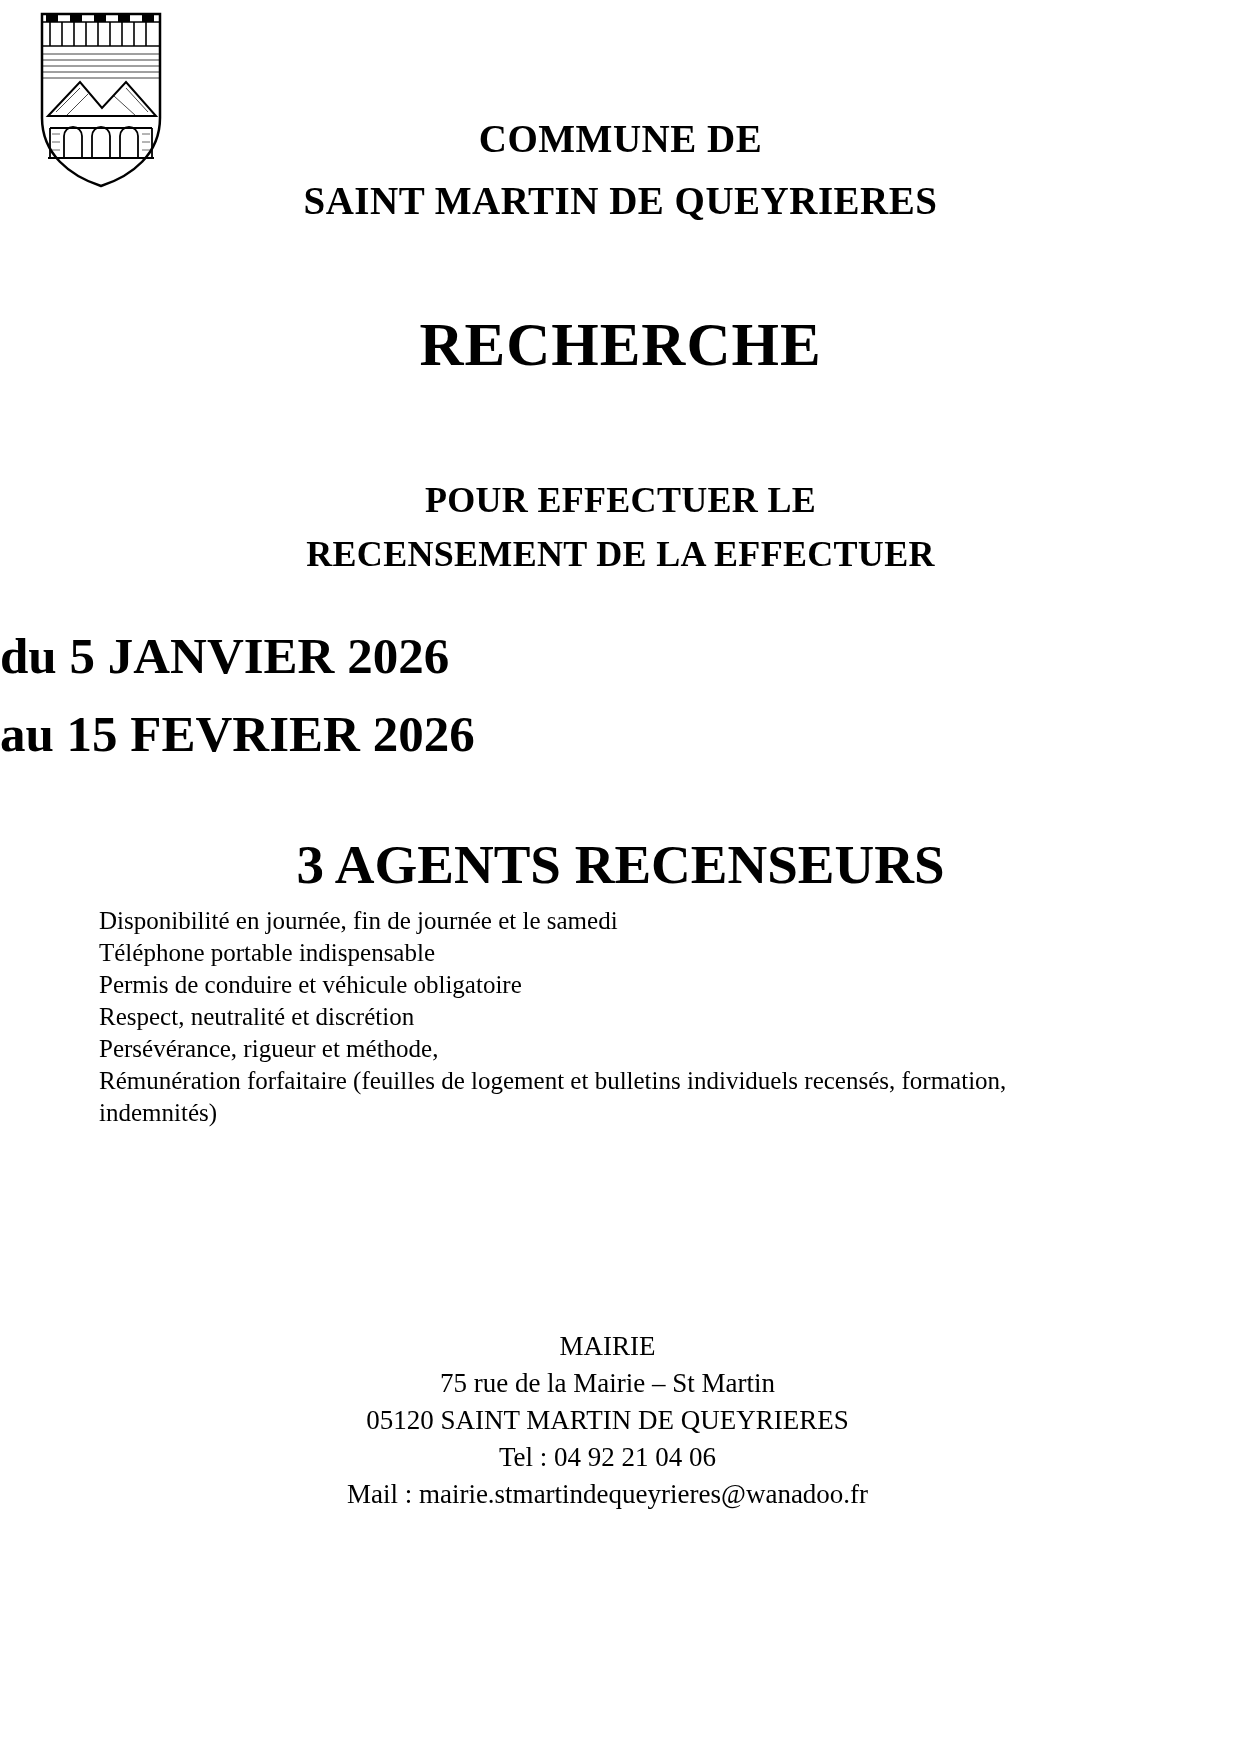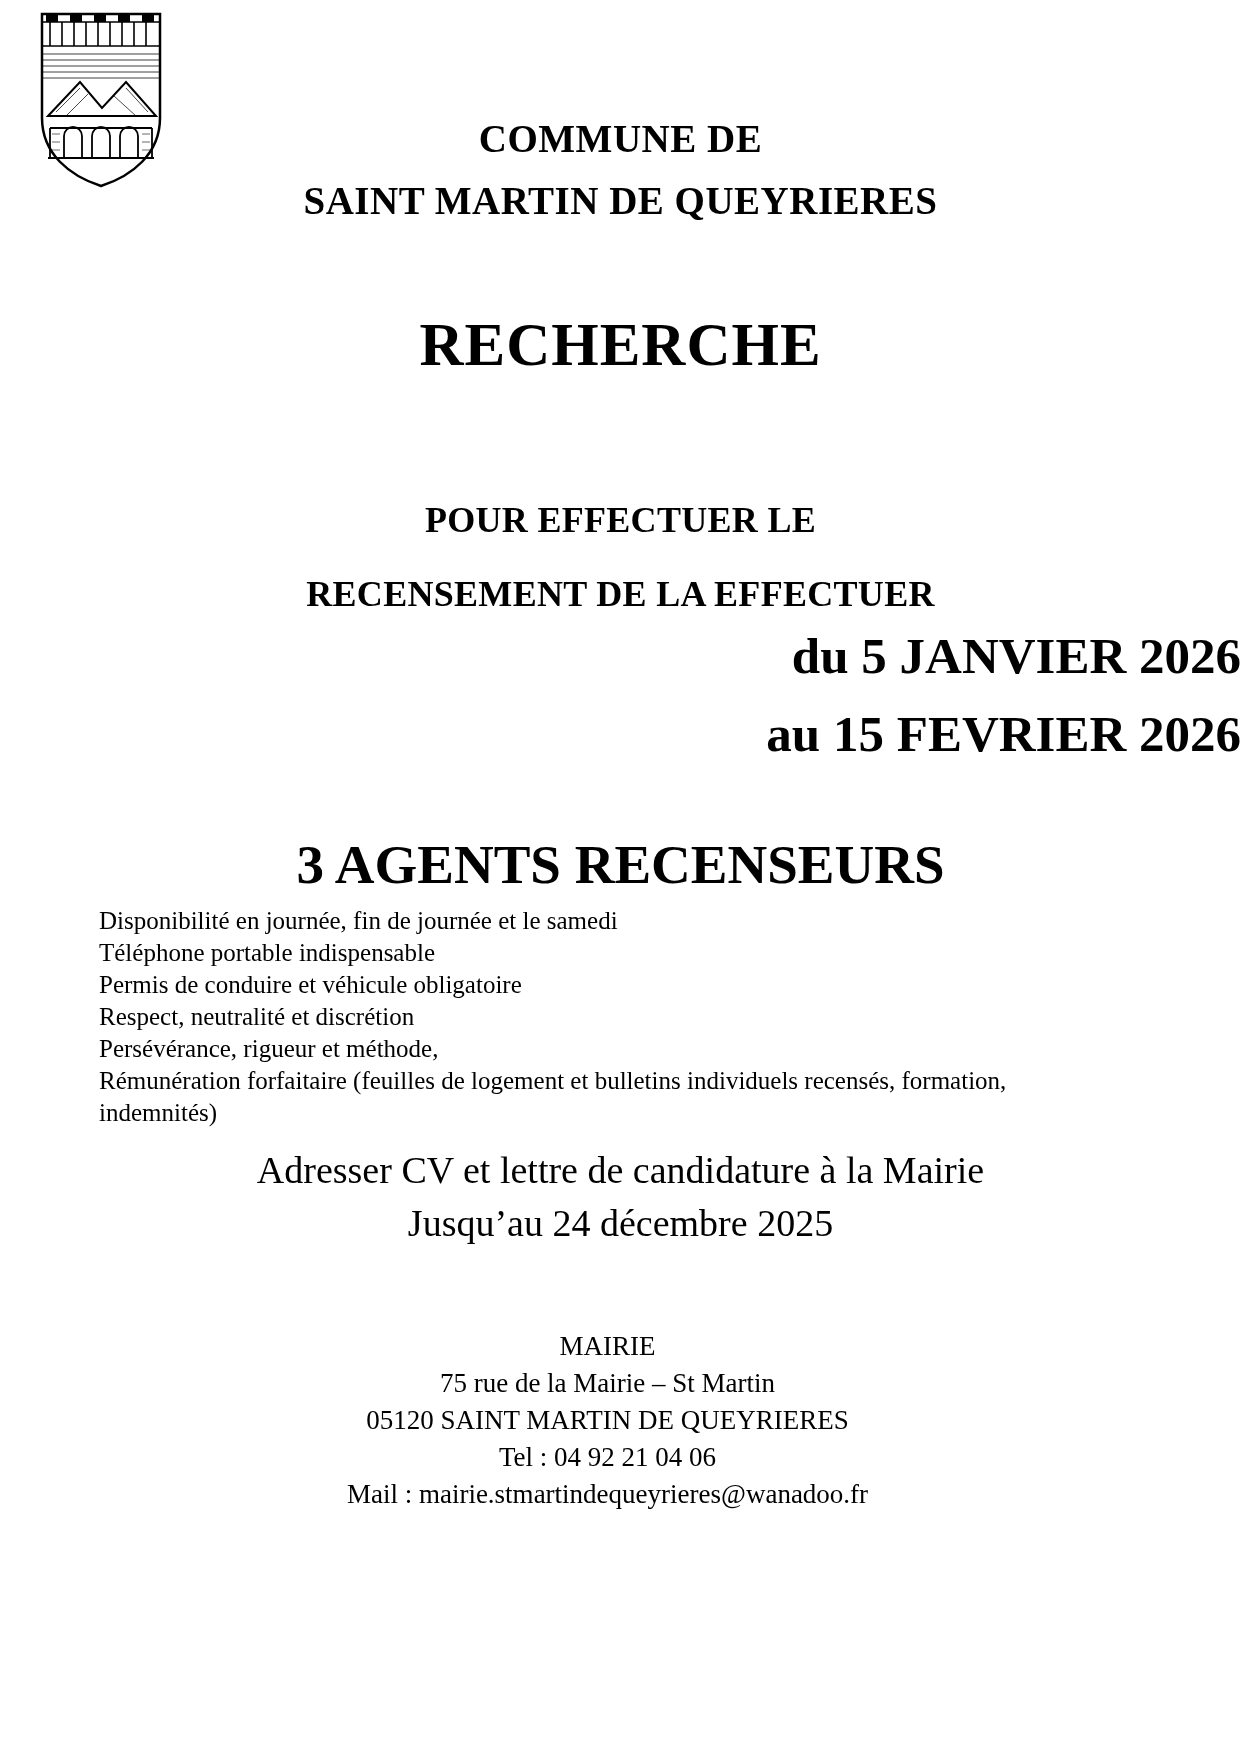--- a/index.html
+++ b/index.html
@@ -72,30 +72,29 @@
     left: 0;
     top: 473px;
     width: 1241px;
     text-align: center;
   }
   .purpose .line {
     font-weight: bold;
     font-size: 36px;
     line-height: 54px;
     letter-spacing: 0.3px;
-    margin-top: 20px;
   }
 
   
   .dates {
     position: absolute;
     left: 0;
     top: 617px;
     width: 1241px;
-    text-align: right;
+    text-align: left;
   }
   .dates .line {
     font-weight: bold;
     font-size: 51px;
     line-height: 78px;
   }
 
   
   .agents {
     position: absolute;
@@ -230,24 +229,20 @@
 
   <div class="requirements">
     <div class="req">Disponibilité en journée, fin de journée et le samedi</div>
     <div class="req">Téléphone portable indispensable</div>
     <div class="req">Permis de conduire et véhicule obligatoire</div>
     <div class="req">Respect, neutralité et discrétion</div>
     <div class="req">Persévérance, rigueur et méthode,</div>
     <div class="req">Rémunération forfaitaire (feuilles de logement et bulletins individuels recensés, formation, indemnités)</div>
   </div>
 
-  <div class="apply">
-    <div class="line">Adresser CV et lettre de candidature à la Mairie</div>
-    <div class="line">Jusqu’au 24 décembre 2025</div>
-  </div>
 
   <div class="footer">
     <div class="line">MAIRIE</div>
     <div class="line">75 rue de la Mairie – St Martin</div>
     <div class="line">05120 SAINT MARTIN DE QUEYRIERES</div>
     <div class="line">Tel : 04 92 21 04 06</div>
     <div class="line">Mail : mairie.stmartindequeyrieres@wanadoo.fr</div>
   </div>
 
 </div>

